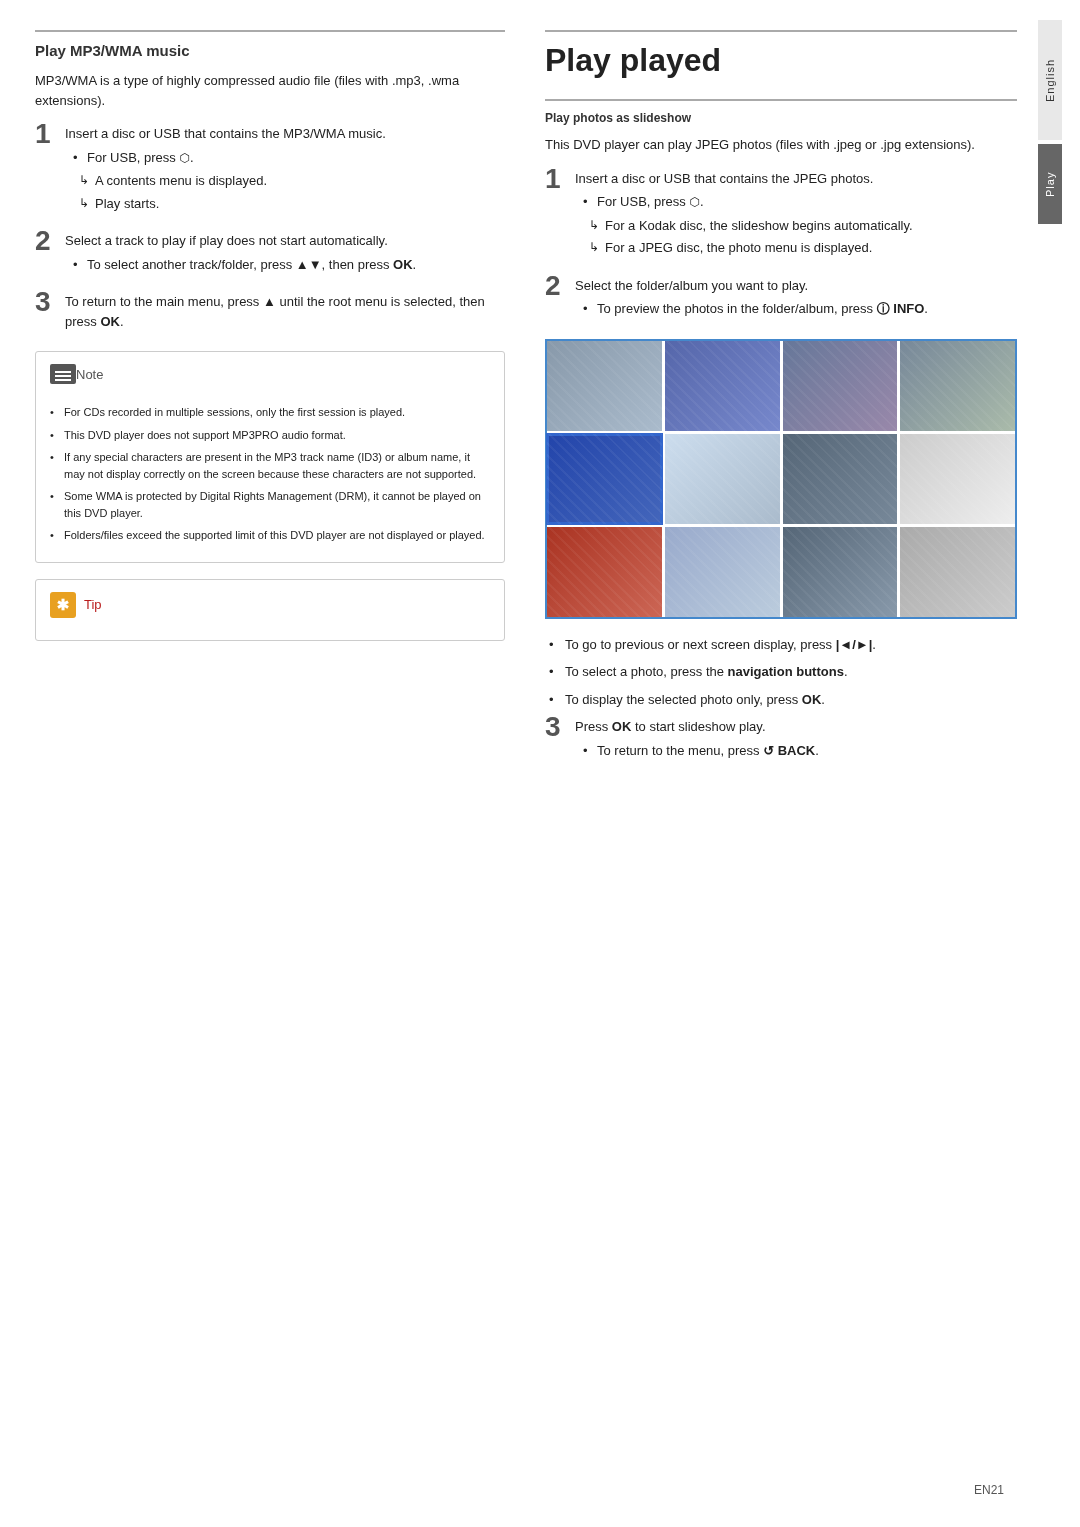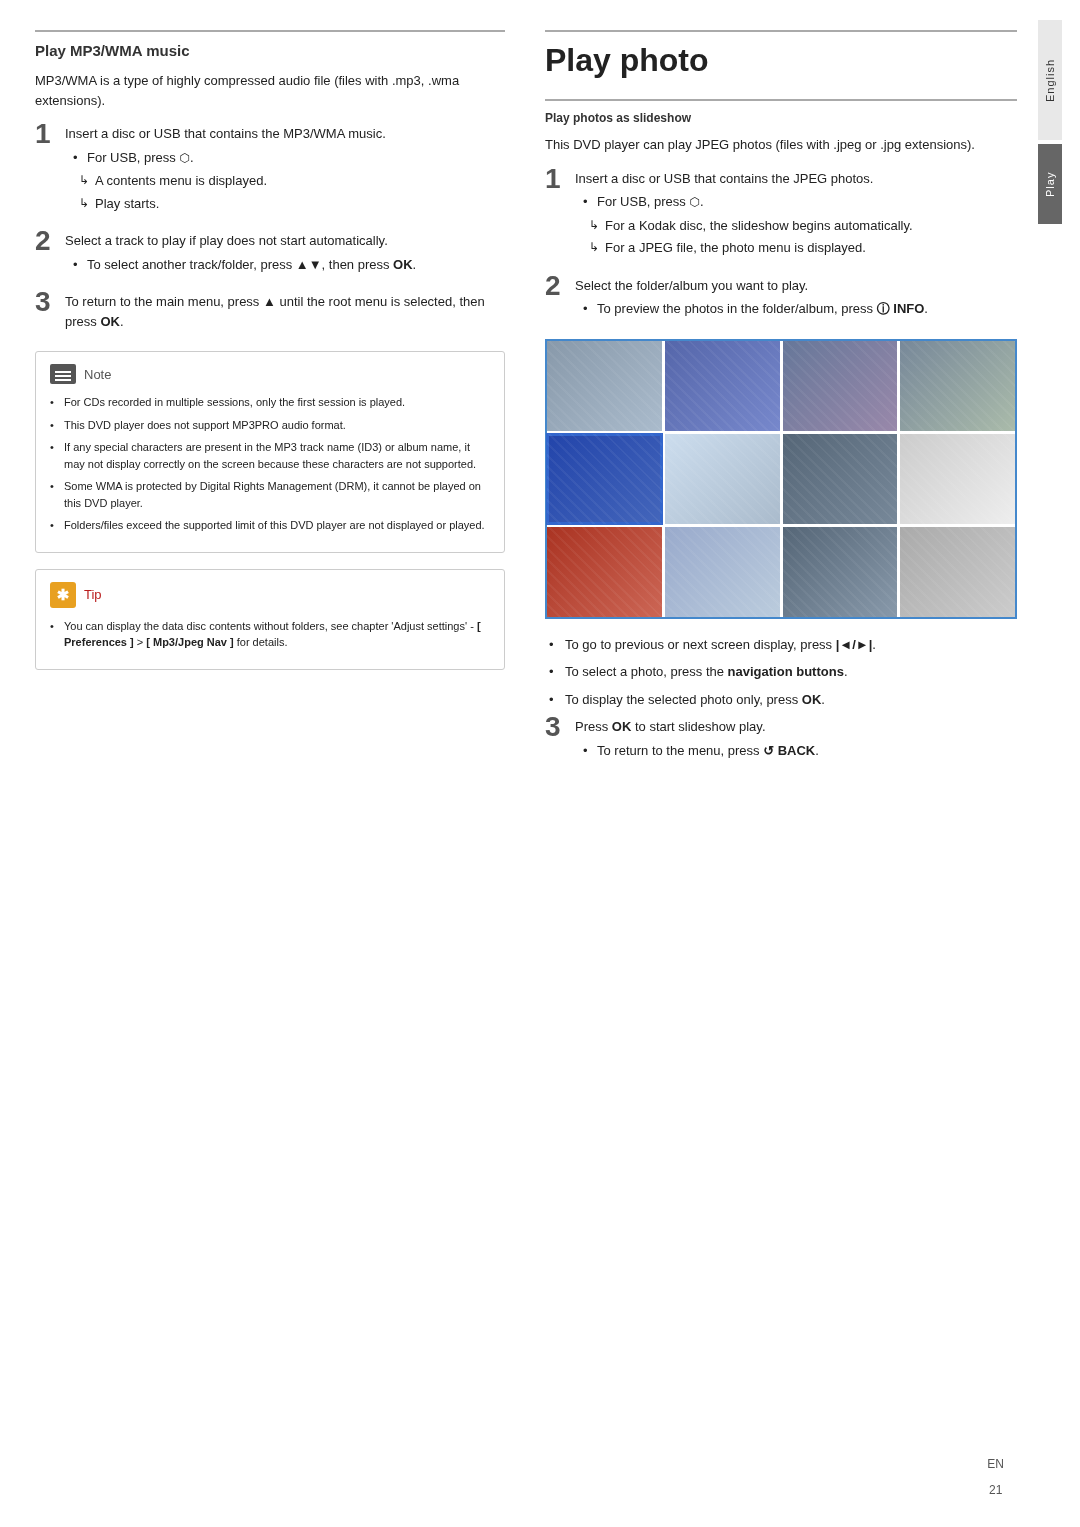--- a/index.html
+++ b/index.html
@@ -187,22 +187,21 @@
       border: 1px solid #ccc;
       border-radius: 3px;
       padding: 12px 14px;
       margin: 16px 0;
       font-size: 12px;
     }
 
     .note-header {
       display: flex;
       align-items: center;
-      gap: 8px;
-      margin-bottom: 10px;
+      margin-bottom: 20px;
     }
 
     .note-icon {
       width: 26px;
       height: 20px;
       background: #555;
       display: flex;
       align-items: center;
       justify-content: center;
       border-radius: 2px;
@@ -343,22 +342,21 @@
       display: flex;
       justify-content: flex-end;
       align-items: center;
       font-size: 12px;
       color: #555;
     }
 
     .page-number-area {
       display: flex;
       align-items: center;
-      gap: 12px;
-      flex-direction: column;
+      gap: 0;
     }
 
     
     .rc-bullet-list {
       list-style: none;
       margin: 8px 0 8px 4px;
     }
 
     .rc-bullet-list li {
       position: relative;
@@ -431,45 +429,42 @@
           <li>Some WMA is protected by Digital Rights Management (DRM), it cannot be played on this DVD player.</li>
           <li>Folders/files exceed the supported limit of this DVD player are not displayed or played.</li>
         </ul>
       </div>
 
       <div class="tip-box">
         <div class="tip-header">
           <div class="tip-icon">✱</div>
           <span class="tip-label">Tip</span>
         </div>
-        <ul class="note-list">
-          <li>You can display the data disc contents without folders, see chapter 'Adjust settings' - <span class="bold">[ Preferences ]</span> &gt; <span class="bold">[ Mp3/Jpeg Nav ]</span> for details.</li>
-        </ul>
       </div>
 
     </div>
 
     <div class="right-col">
 
-      <div class="section-title-large">Play photo</div>
+      <div class="section-title-large">Play played</div>
 
       <div class="subsection-title">Play photos as slideshow</div>
 
       <p style="margin-bottom:14px; line-height:1.5;">This DVD player can play JPEG photos (files with .jpeg or .jpg extensions).</p>
 
       <div class="step">
         <div class="step-number">1</div>
         <div class="step-content">
           <p>Insert a disc or USB that contains the JPEG photos.</p>
           <ul class="bullet-list">
             <li>For USB, press <span class="usb-symbol">⬡</span>.</li>
           </ul>
           <ul class="arrow-list">
             <li>For a Kodak disc, the slideshow begins automatically.</li>
-            <li>For a JPEG file, the photo menu is displayed.</li>
+            <li>For a JPEG disc, the photo menu is displayed.</li>
           </ul>
         </div>
       </div>
 
       <div class="step">
         <div class="step-number">2</div>
         <div class="step-content">
           <p>Select the folder/album you want to play.</p>
           <ul class="bullet-list">
             <li>To preview the photos in the folder/album, press <span class="bold">ⓘ INFO</span>.</li>

